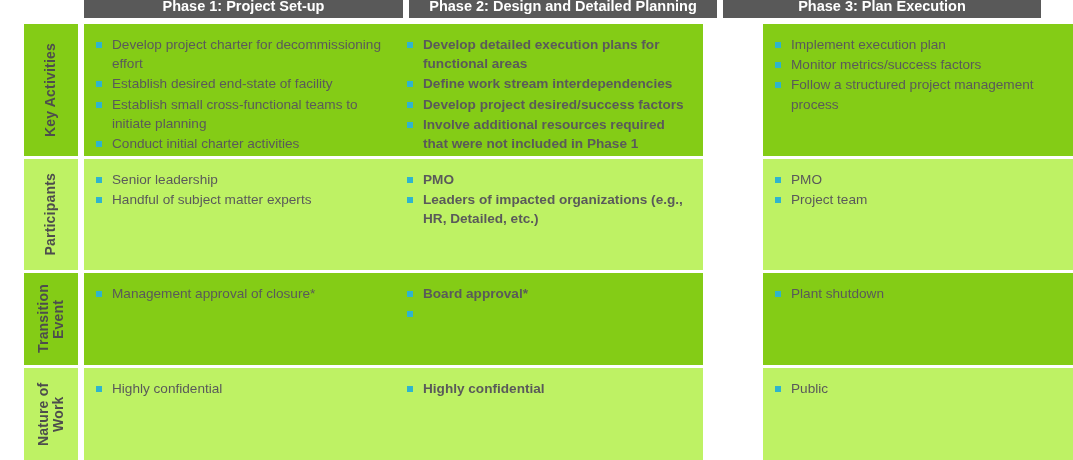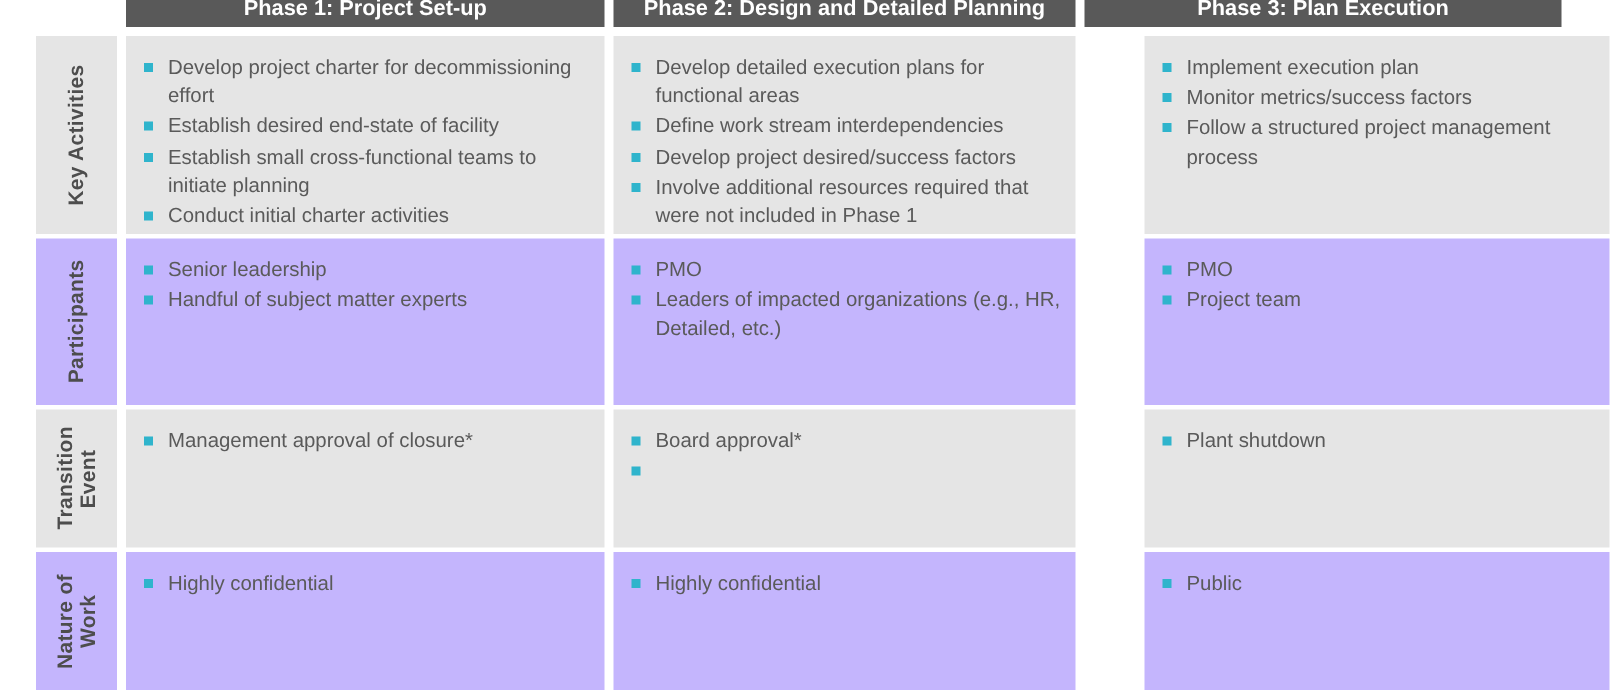--- a/index.html
+++ b/index.html
@@ -67,26 +67,26 @@
   }
 
   
   .cell {
     position: absolute;
     box-sizing: border-box;
     padding: 11px 10px 8px 10px;
     overflow: hidden;
   }
   .c1 { left: 84px;  width: 319px; }
-  .c2 { left: 409px; width: 308px; }
+  .c2 { left: 395px; width: 308px; font-weight: bold; }
   .c3 { left: 763px; width: 318px; }
 
   
-  .shade-dark  { background: #e5e5e5; }
-  .shade-light { background: #c4b5fd; }
+  .shade-dark  { background: #84cc16; }
+  .shade-light { background: #bef264; }
 
   ul.bullets {
     margin: 0;
     padding: 0;
     list-style: none;
   }
   ul.bullets li {
     position: relative;
     padding-left: 18px;
     margin: 0 0 1px 0;

